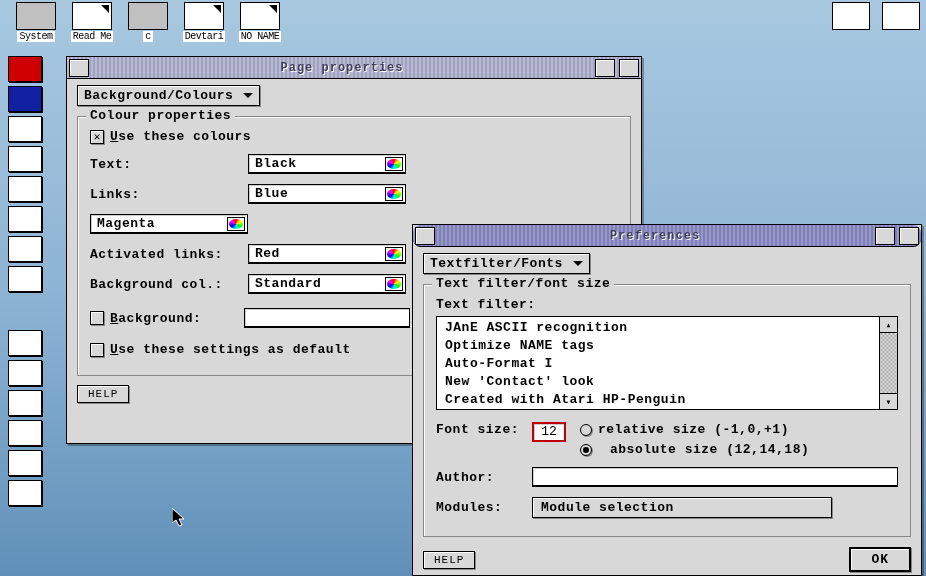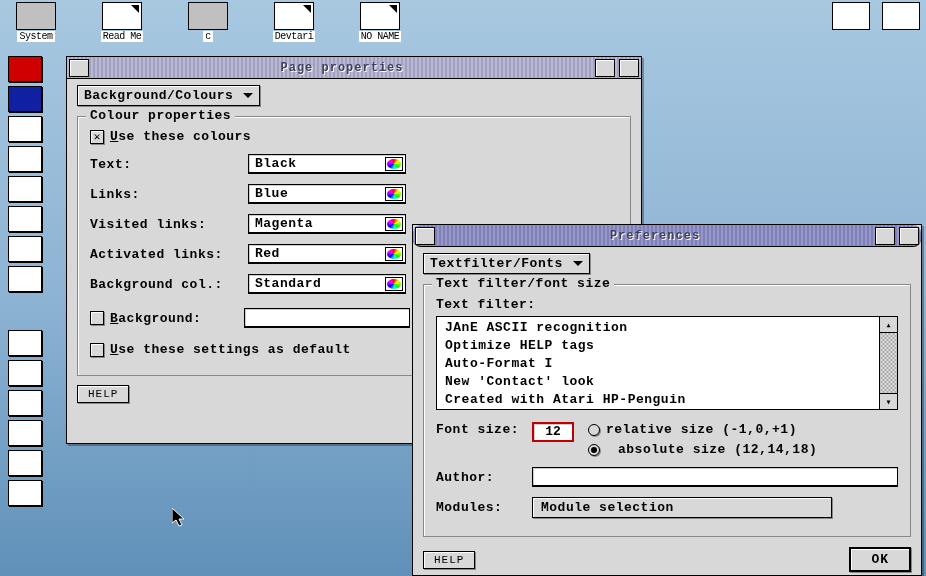--- a/index.html
+++ b/index.html
@@ -5,21 +5,21 @@
 * { box-sizing: border-box; margin: 0; padding: 0; }
 body {
   width: 926px; height: 576px; overflow: hidden;
   font-family: "Courier New", monospace; font-size: 13px;
   background: linear-gradient(180deg, #a8c8e0 0%, #8eb4d4 50%, #6090b8 100%);
   position: relative;
 }
 .desktop { position: absolute; inset: 0; }
 
 
-.icon-row { position: absolute; top: 2px; left: 8px; display: flex; gap: 30px; }
+.icon-row { position: absolute; top: 2px; left: 8px; display: flex; }
 .desktop-icon { display: flex; flex-direction: column; align-items: center; width: 56px; cursor: pointer; }
 .desktop-icon .ico { width: 40px; height: 28px; background: #fff; border: 1px solid #000; position: relative; }
 .desktop-icon .lbl { font-size: 10px; background: #fff; padding: 0 2px; margin-top: 1px; white-space: nowrap; letter-spacing: -0.5px; }
 .ico.floppy { background: #c0c0c0; }
 .ico.doc::after { content:""; position:absolute; right:2px; top:2px; border:4px solid transparent; border-top-color:#000; border-right-color:#000;}
 
 
 .top-right-icons { position:absolute; top:2px; right:6px; display:flex; gap:12px; }
 .mini-ico { width:38px; height:28px; background:#fff; border:1px solid #000; }
 
@@ -146,21 +146,20 @@
             </div>
           </div>
         <div class="row">
             <div class="label" style="width:158px">Links:</div>
             <div class="color-field">
               <span>Blue</span>
               <span class="palette"></span>
             </div>
           </div>
         <div class="row">
-            <div class="label" style="width:158px">Visited links:</div>
             <div class="color-field">
               <span>Magenta</span>
               <span class="palette"></span>
             </div>
           </div>
         <div class="row">
             <div class="label" style="width:158px">Activated links:</div>
             <div class="color-field">
               <span>Red</span>
               <span class="palette"></span>
@@ -200,34 +199,34 @@
       <div class="dropdown">
         <span>Textfilter/Fonts</span>
           <span class="arrow"></span>
       </div>
       <div class="groupbox">
         <div class="legend">Text filter/font size</div>
         <div class="label" style="margin-bottom:4px;">Text filter:</div>
         <div class="listbox">
           <div class="items">
             <div>JAnE ASCII recognition</div>
-            <div>Optimize HELP tags</div>
+            <div>Optimize NAME tags</div>
             <div>Auto-Format I</div>
             <div>New 'Contact' look</div>
             <div>Created with Atari HP-Penguin</div>
           </div>
           <div class="scroll">
             <div class="arr">▴</div>
             <div class="track"></div>
             <div class="arr">▾</div>
           </div>
         </div>
         <div class="row" style="margin-top:12px; align-items:flex-start;">
           <div class="label" style="width:96px">Font size:</div>
-          <div class="textinput" style="width:42px; text-align:center; font-weight:bold; border:2px solid #c00000;">12</div>
+          <div class="textinput" style="width:34px; text-align:center; font-weight:normal; border:2px solid #c00000;">12</div>
           <div style="margin-left:14px;">
             <div style="display:flex;align-items:center;margin-bottom:5px;">
                 <span class="radio"></span>
                 <span class="label">relative size (-1,0,+1)</span>
               </div>
             <div style="display:flex;align-items:center;gap:12px;">
                 <span class="radio on"></span>
                 <span class="label">absolute size (12,14,18)</span>
               </div>
           </div>

